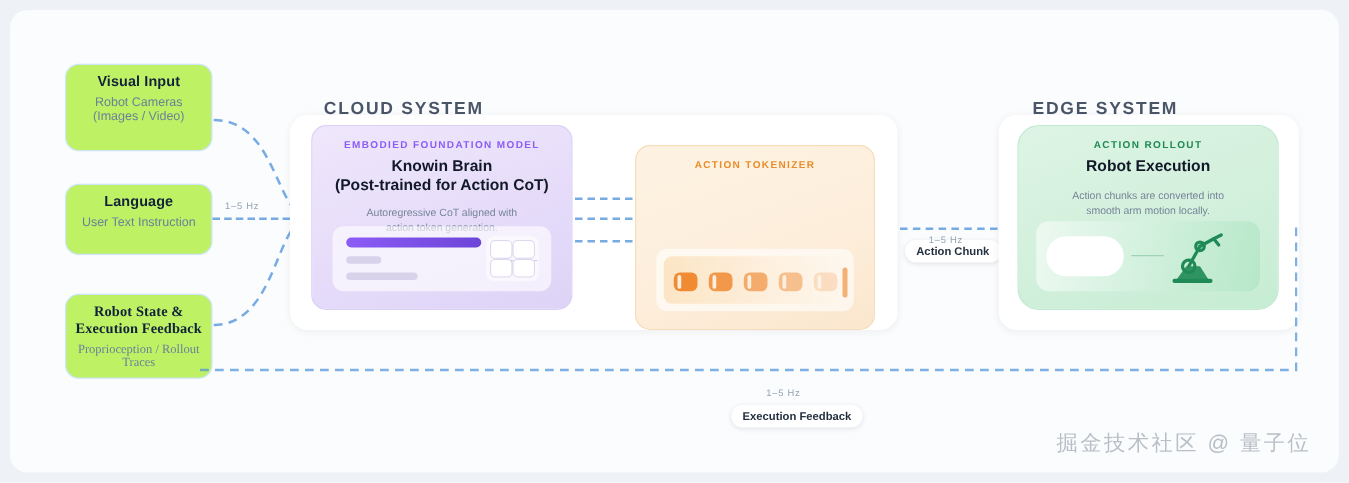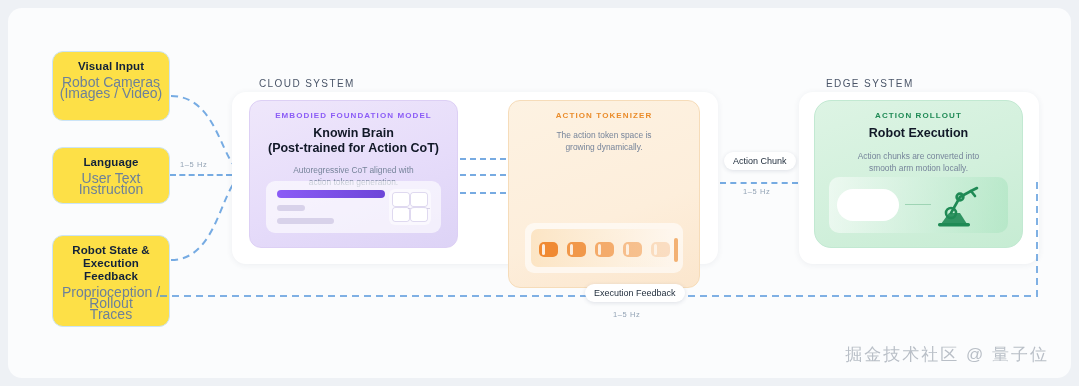--- a/index.html
+++ b/index.html
@@ -12,38 +12,38 @@
   #canvas{
     position:absolute;left:8px;top:8px;
     width:1063px;height:370px;
     background:#fbfcfd;
     border-radius:14px;
   }
   
   .inbox{
     position:absolute;
     width:118px;
-    background:#fde047;
+    background:#bef264;
     border:1px solid #cbe4f7;
     border-radius:11px;
     box-sizing:border-box;
     text-align:center;
     padding:8px 6px;
   }
   .inbox .t{
     font-size:11.5px;font-weight:bold;color:#12223a;letter-spacing:.1px;
     line-height:13px;
   }
   .inbox .s{
-    font-size:14px;color:#6d8199;line-height:11px;margin-top:4px;
+    font-size:10px;color:#6d8199;line-height:11px;margin-top:4px;
   }
   
   .syslabel{
     position:absolute;
-    font-size:10px;font-weight:normal;letter-spacing:1.4px;color:#4a5568;
+    font-size:14px;font-weight:bold;letter-spacing:1.4px;color:#4a5568;
   }
   .sysbox{
     position:absolute;
     background:#ffffff;
     border-radius:14px;
     box-shadow:0 1px 6px rgba(40,60,90,.07);
     box-sizing:border-box;
   }
   
   .card{
@@ -128,22 +128,22 @@
   #robot-dash{position:absolute;left:76px;top:27px;width:26px;height:0;
     border-top:1px solid #9ed4b4;}
 
   
   .dash-h{position:absolute;height:0;border-top:2px dashed #4a90d9;opacity:.75;}
   .hz{position:absolute;font-size:7.5px;color:#93a3b5;letter-spacing:.6px;
     white-space:nowrap;}
   .pill{
     position:absolute;background:#ffffff;border-radius:11px;
     box-shadow:0 1px 4px rgba(40,60,90,.14);
-    font-size:9px;font-weight:normal;color:#23303f;
-    padding:4px 9px;white-space:nowrap;
+    font-size:9px;font-weight:bold;color:#23303f;
+    padding:4px 9px;white-space:nowrap;margin-top:40px;
   }
   #watermark{
     position:absolute;right:22px;bottom:12px;
     font-size:17px;color:#b9bfc7;letter-spacing:2px;white-space:nowrap;
   }
   svg{display:block;}
 </style>
 </head>
 <body>
 
@@ -152,21 +152,21 @@
   <div class="inbox" id="in0" style="left:44px;top:43px;height:70px;">
     <div class="t">Visual Input</div>
     <div class="s">Robot Cameras<br>(Images / Video)</div>
   </div>
 
   <div class="inbox" id="in1" style="left:44px;top:139px;height:57px;">
     <div class="t">Language</div>
     <div class="s">User Text Instruction</div>
   </div>
 
-  <div class="inbox" id="in2" style="left:44px;top:227px;height:92px;">
+  <div class="inbox" id="in2" style="left:44px;top:227px;height:68px;font-family:Liberation Serif, serif;">
     <div class="t">Robot State &amp;<br>Execution Feedback</div>
     <div class="s">Proprioception / Rollout<br>Traces</div>
   </div>
 
   <svg style="position:absolute;left:155px;top:40px;width:85px;height:270px;">
     <path d="M 8 48 C 58 48, 58 124, 82 124" fill="none" stroke="#4a90d9" stroke-width="2" stroke-dasharray="7 5" opacity=".75"></path>
     <path d="M 8 212 C 58 212, 58 128, 82 128" fill="none" stroke="#4a90d9" stroke-width="2" stroke-dasharray="7 5" opacity=".75"></path>
   </svg>
   <div class="dash-h" style="left:162px;top:166px;width:62px;"></div>
   <div class="hz" style="left:172px;top:152px;">1–5 Hz</div>
@@ -189,23 +189,22 @@
           <i></i>
           <i></i>
       </div>
     </div>
   </div>
 
   <div class="dash-h" style="left:452px;top:150px;width:46px;"></div>
   <div class="dash-h" style="left:452px;top:166px;width:46px;"></div>
   <div class="dash-h" style="left:452px;top:184px;width:46px;"></div>
 
-  <div class="card" id="card-token" style="left:500px;top:92px;width:192px;height:188px;">
+  <div class="card" id="card-token" style="left:500px;top:108px;width:192px;height:148px;">
     <div class="kicker">ACTION TOKENIZER</div>
-    <div class="desc">The action token space is<br>growing dynamically.</div>
     <div id="token-widget">
       <div id="token-strip">
         <div class="chip" style="left:8px;opacity:1;">
             <b></b>
           </div>
         <div class="chip" style="left:36px;opacity:.85;">
             <b></b>
           </div>
         <div class="chip" style="left:64px;opacity:.66;">
             <b></b>

